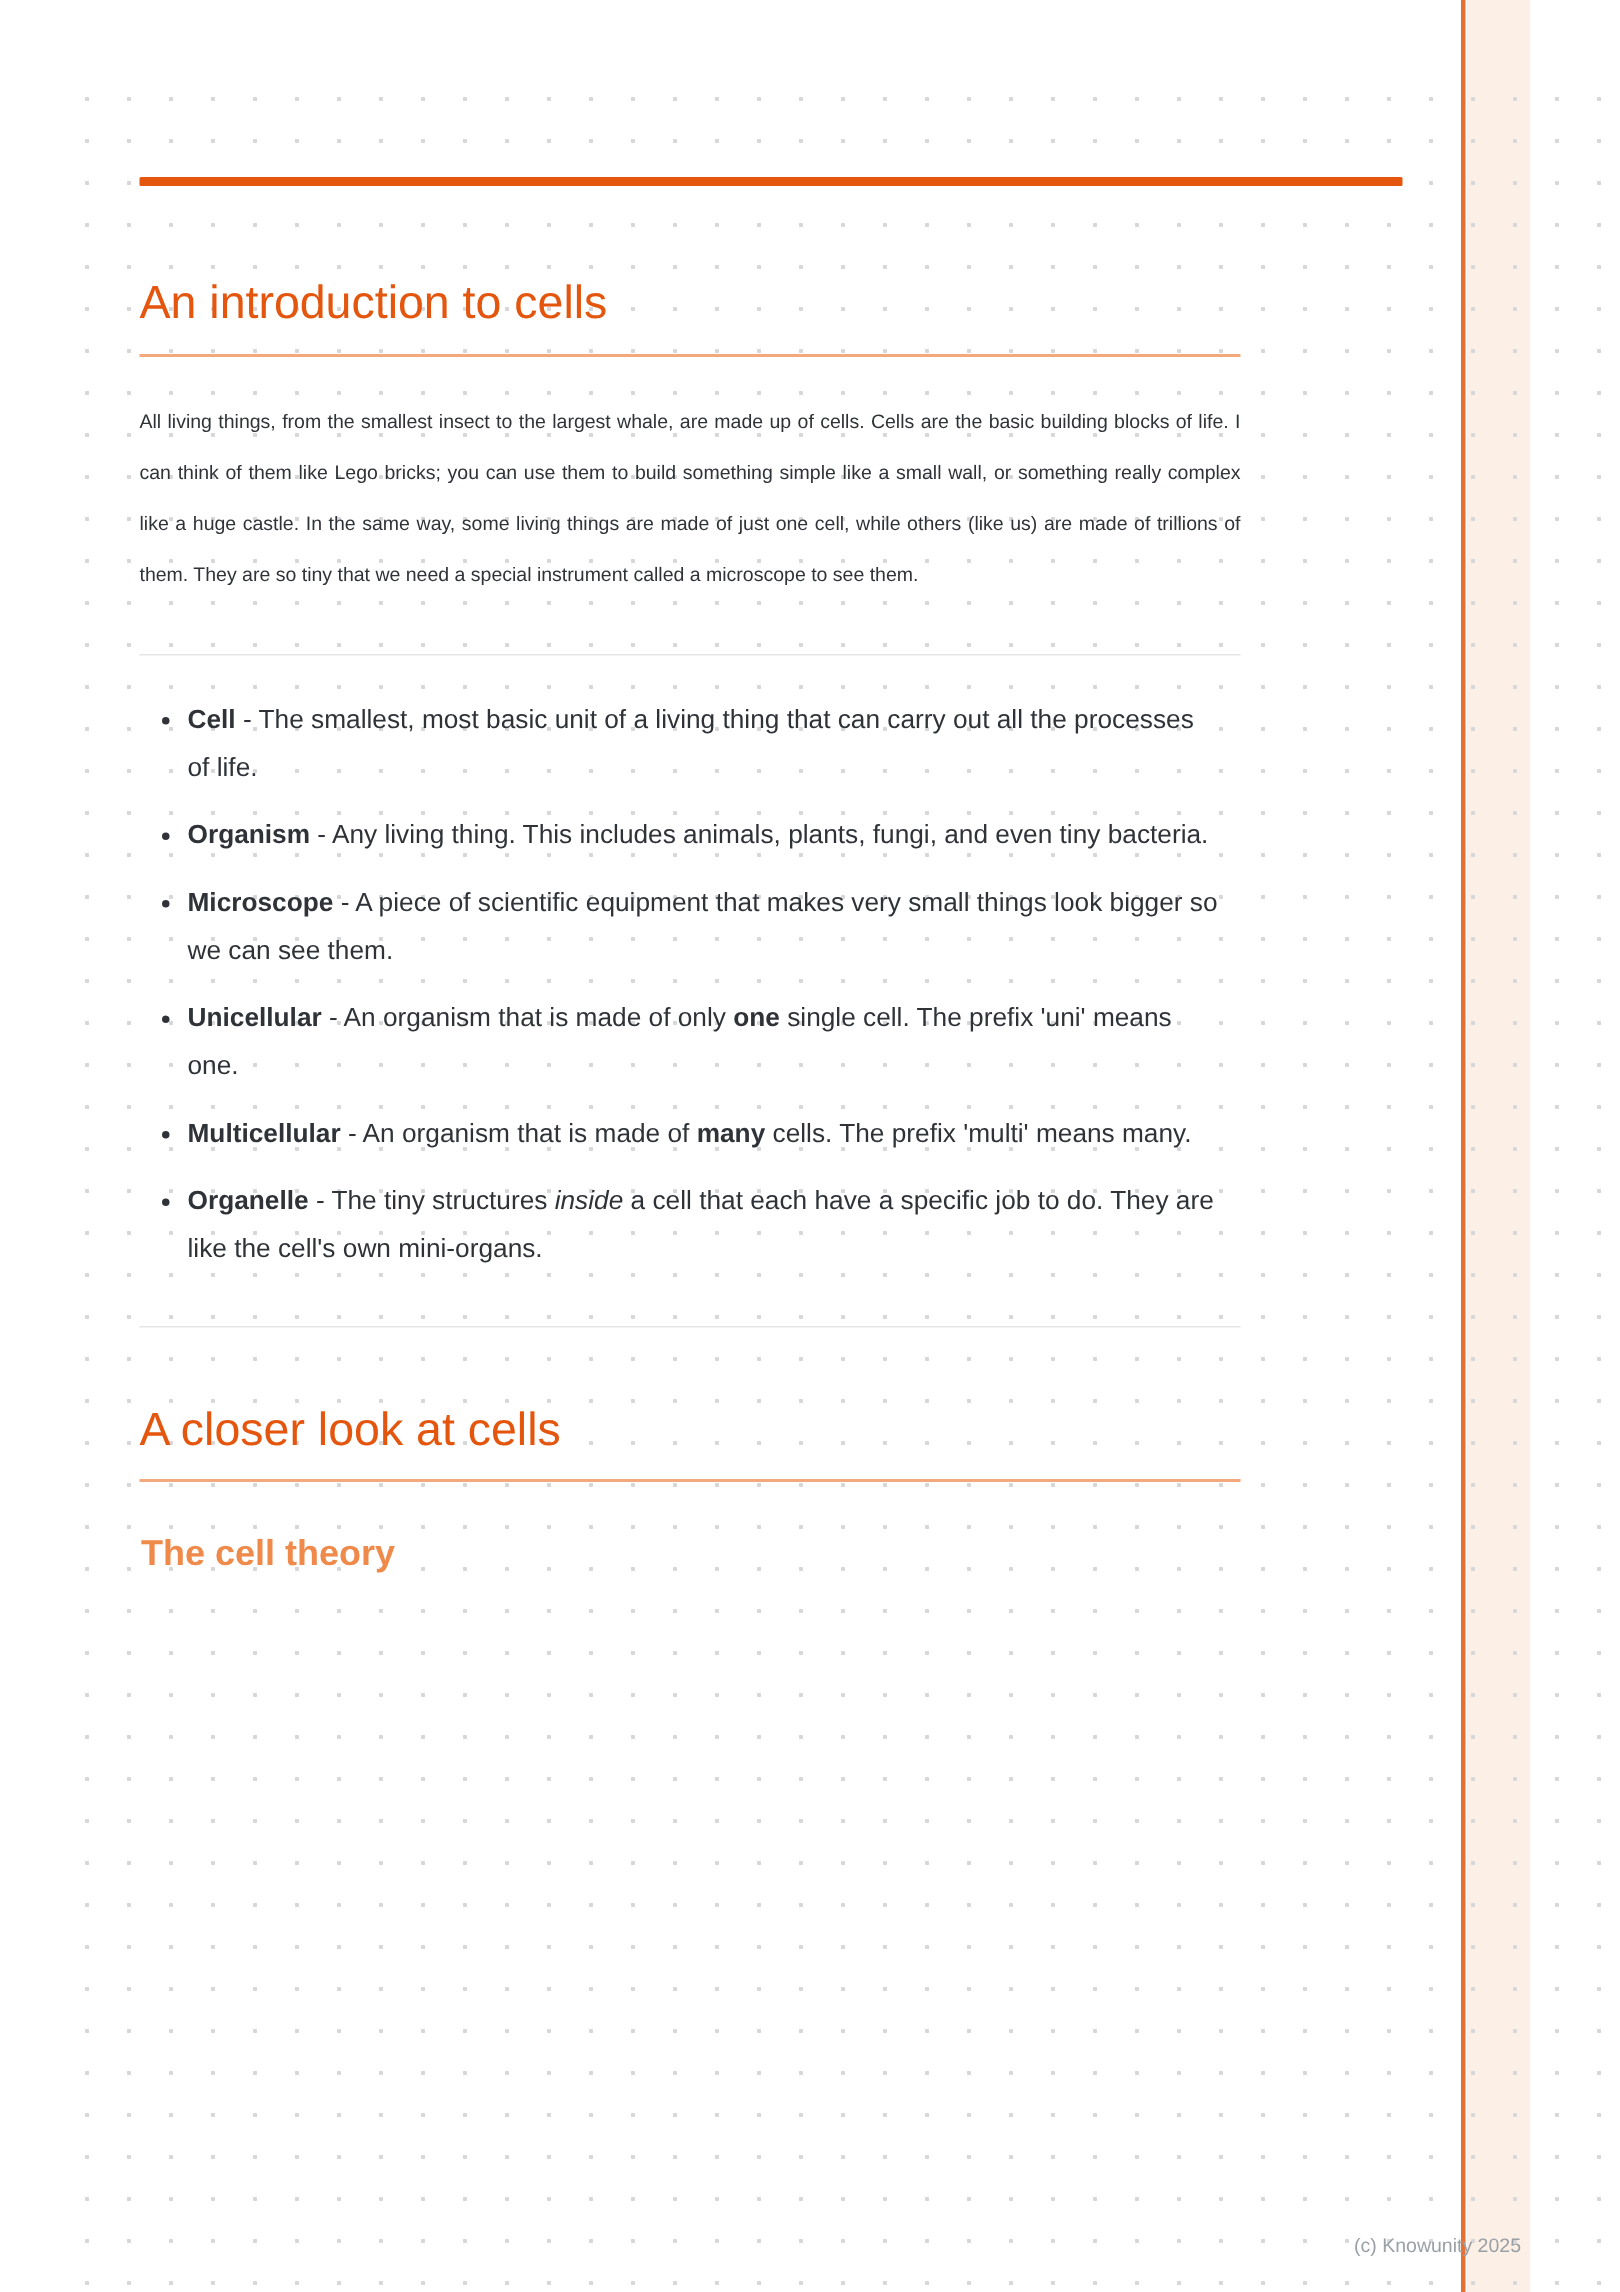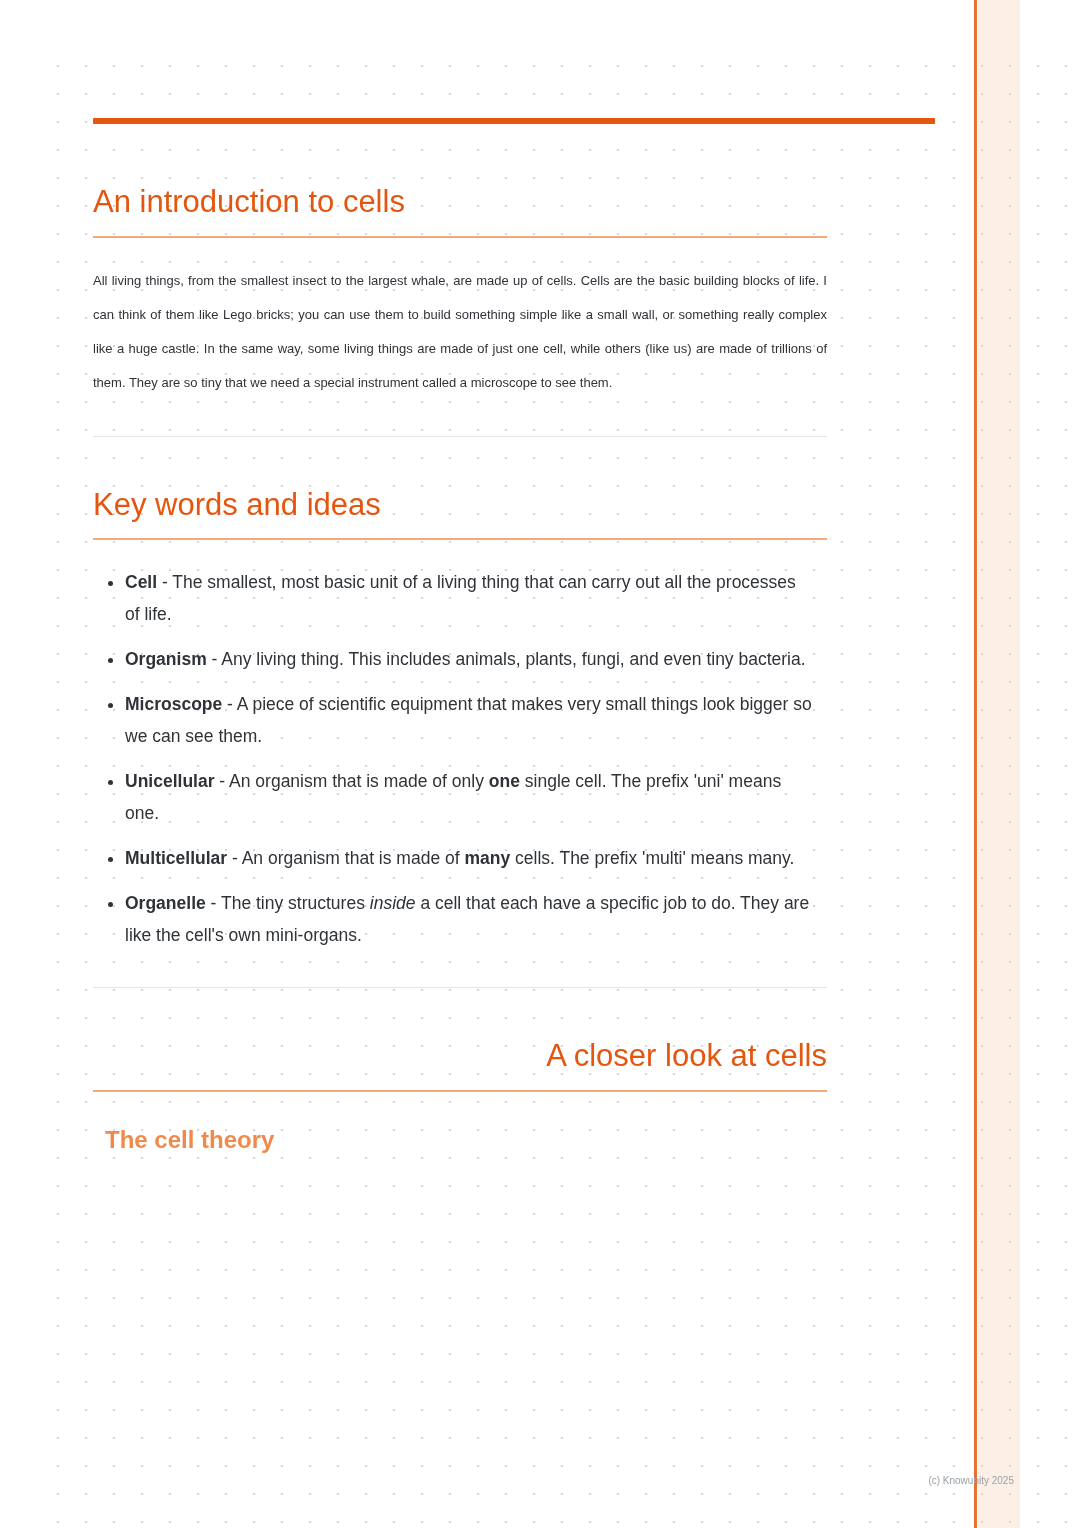--- a/index.html
+++ b/index.html
@@ -78,21 +78,21 @@
     margin:0;
     font-size:31px;
     line-height:1.15;
     font-weight:400;
     color:var(--accent);
     padding-bottom:16px;
     border-bottom:2px solid var(--accent_light);
   }
   .section-intro h2{margin-top:60px;}
   .section-keywords h2{margin-top:50px;}
-  .section-closer h2{margin-top:50px;text-align:right;}
+  .section-closer h2{margin-top:50px;}
   .body-text{
     margin:26px 0 0 0;
     font-size:13px;
     line-height:34px;
     color:var(--text);
   }
   .justified{text-align:justify;}
   .divider{
     border:none;
     border-top:1px solid var(--divider);
@@ -106,31 +106,31 @@
   }
   ul.keyword-list li{
     font-size:17.5px;
     line-height:32px;
     margin-bottom:13px;
     color:var(--text);
   }
   .b{font-weight:700;}
   .i{font-style:italic;}
   h3{
-    margin:34px 0 0 12px;
+    margin:34px 0 0 1px;
     font-size:24px;
     font-weight:700;
     color:var(--accent_soft);
   }
   .footer{
     position:absolute;
     right:66px;
-    bottom:42px;
+    bottom:24px;
     z-index:2;
-    font-size:10px;
+    font-size:13px;
     color:var(--footer_text);
   }
 </style>
 </head>
 <body>
 
 <div class="page">
   <div class="margin-strip"></div>
   <div class="margin-line"></div>
 
@@ -138,21 +138,20 @@
     <div class="title-rule"></div>
 
     <section class="section-intro">
       <h2>An introduction to cells</h2>
       <p class="body-text justified">All living things, from the smallest insect to the largest whale, are made up of cells. Cells are the basic building blocks of life. I can think of them like Lego bricks; you can use them to build something simple like a small wall, or something really complex like a huge castle. In the same way, some living things are made of just one cell, while others (like us) are made of trillions of them. They are so tiny that we need a special instrument called a microscope to see them.</p>
     </section>
 
     <hr class="divider">
 
     <section class="section-keywords">
-      <h2>Key words and ideas</h2>
       <ul class="keyword-list">
           <li><span class="b">Cell</span><span> - The smallest, most basic unit of a living thing that can carry out all the processes of life.</span></li>
           <li><span class="b">Organism</span><span> - Any living thing. This includes animals, plants, fungi, and even tiny bacteria.</span></li>
           <li><span class="b">Microscope</span><span> - A piece of scientific equipment that makes very small things look bigger so we can see them.</span></li>
           <li><span class="b">Unicellular</span><span> - An organism that is made of only </span><span class="b">one</span><span> single cell. The prefix 'uni' means one.</span></li>
           <li><span class="b">Multicellular</span><span> - An organism that is made of </span><span class="b">many</span><span> cells. The prefix 'multi' means many.</span></li>
           <li><span class="b">Organelle</span><span> - The tiny structures </span><span class="i">inside</span><span> a cell that each have a specific job to do. They are like the cell's own mini-organs.</span></li>
         </ul>
     </section>
 

